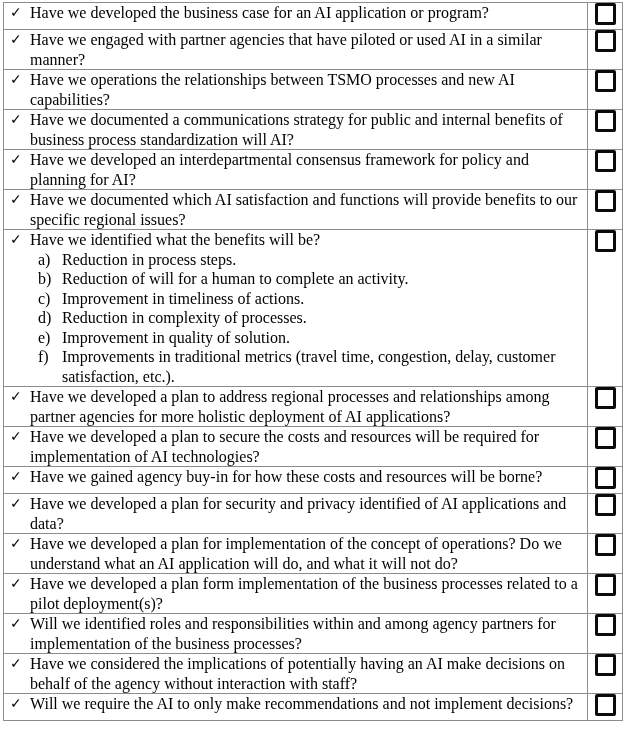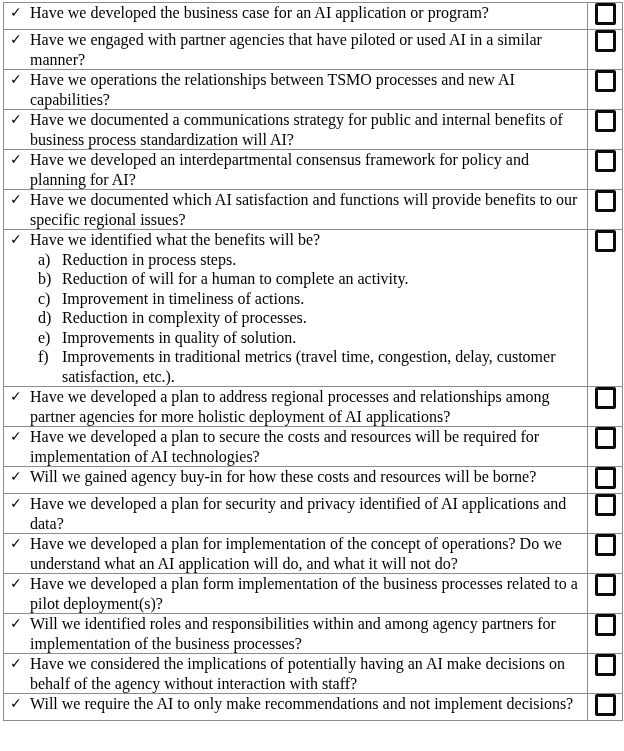--- a/index.html
+++ b/index.html
@@ -176,21 +176,21 @@
                   <div class="subitem">
                     <span class="sublabel">c)</span>
                     <span class="subtext">Improvement in timeliness of actions.</span>
                   </div>
                   <div class="subitem">
                     <span class="sublabel">d)</span>
                     <span class="subtext">Reduction in complexity of processes.</span>
                   </div>
                   <div class="subitem">
                     <span class="sublabel">e)</span>
-                    <span class="subtext">Improvements in quality of solution.</span>
+                    <span class="subtext">Improvement in quality of solution.</span>
                   </div>
                   <div class="subitem">
                     <span class="sublabel">f)</span>
                     <span class="subtext">Improvements in traditional metrics (travel time, congestion, delay, customer satisfaction, etc.).</span>
                   </div>
                 </div>
               </div>
             </div>
           </td>
           <td class="boxcell"><span class="checkbox"></span></td>
@@ -215,21 +215,21 @@
               </div>
             </div>
           </td>
           <td class="boxcell"><span class="checkbox"></span></td>
         </tr>
         <tr>
           <td class="qcell">
             <div class="qwrap">
               <span class="check">✓</span>
               <div class="qbody">
-                <div class="qtext">Will we gained agency buy-in for how these costs and resources will be borne?</div>
+                <div class="qtext">Have we gained agency buy-in for how these costs and resources will be borne?</div>
               </div>
             </div>
           </td>
           <td class="boxcell"><span class="checkbox"></span></td>
         </tr>
         <tr>
           <td class="qcell">
             <div class="qwrap">
               <span class="check">✓</span>
               <div class="qbody">

